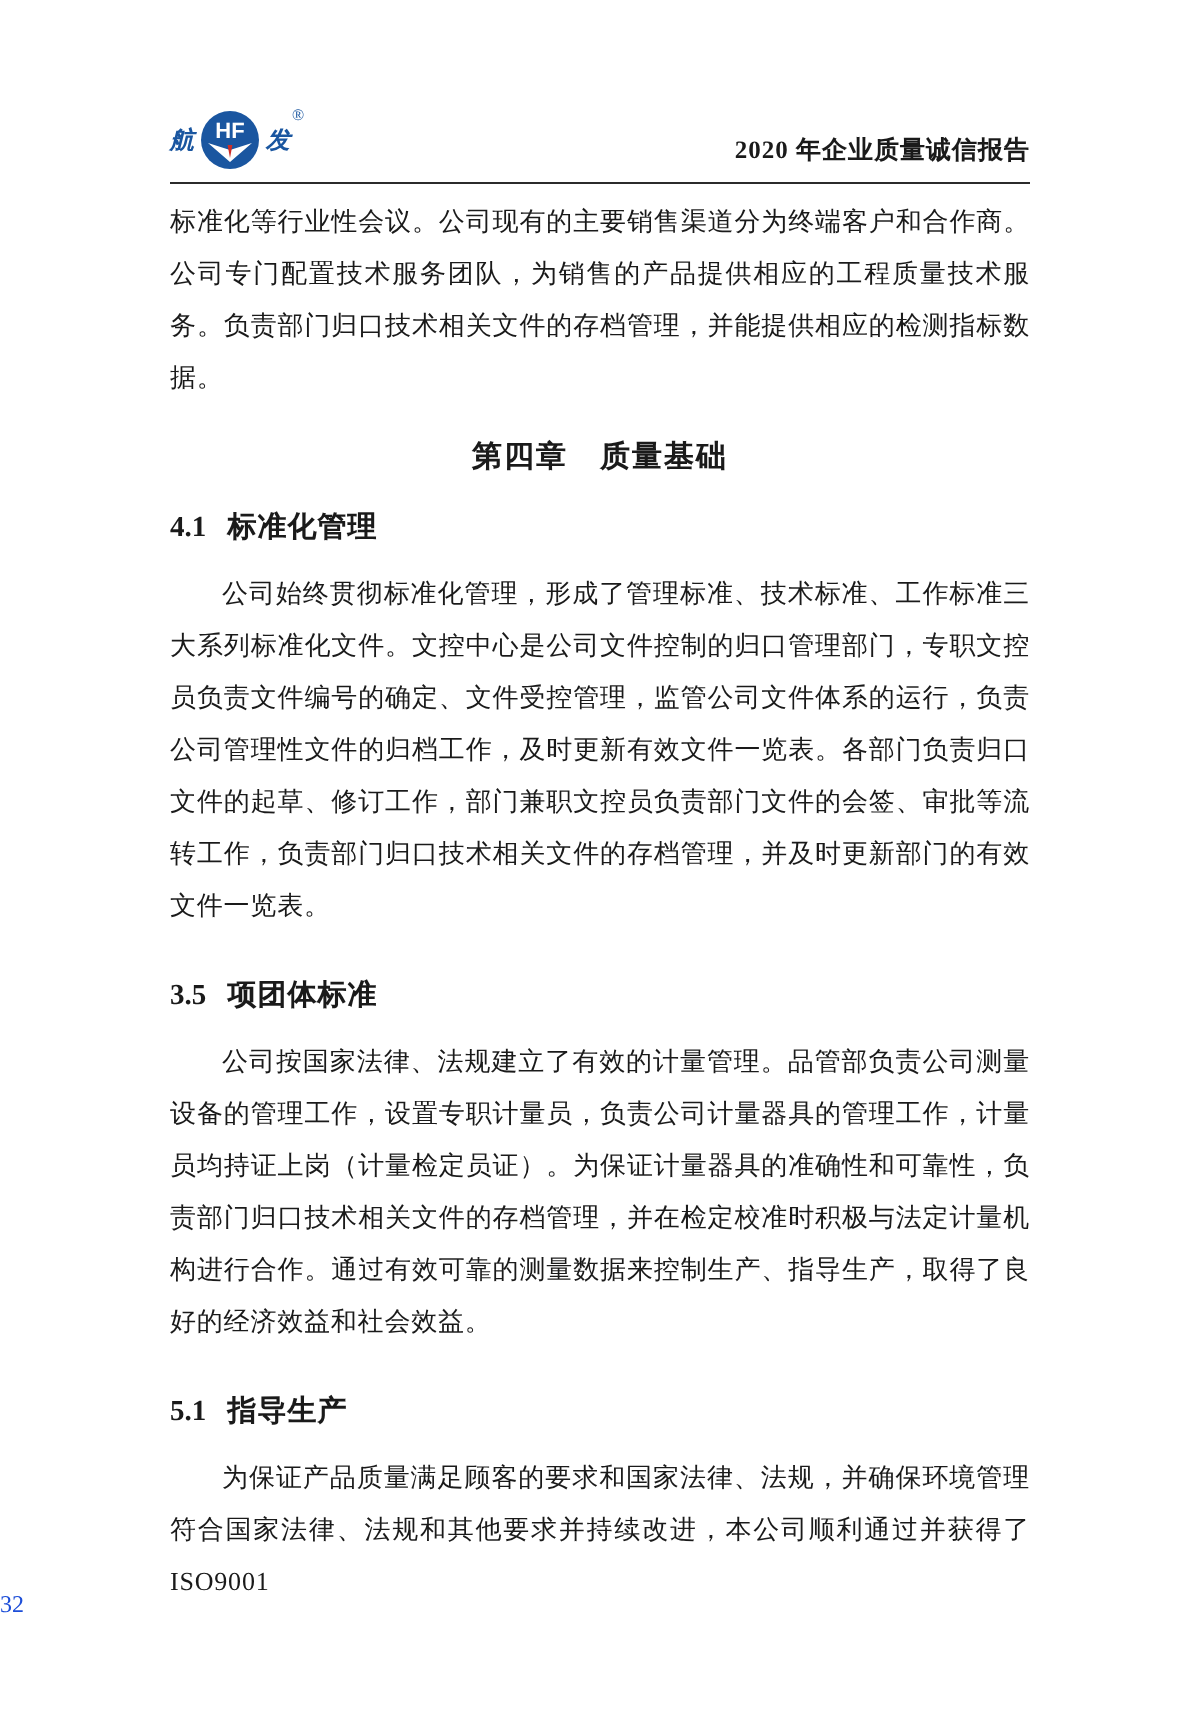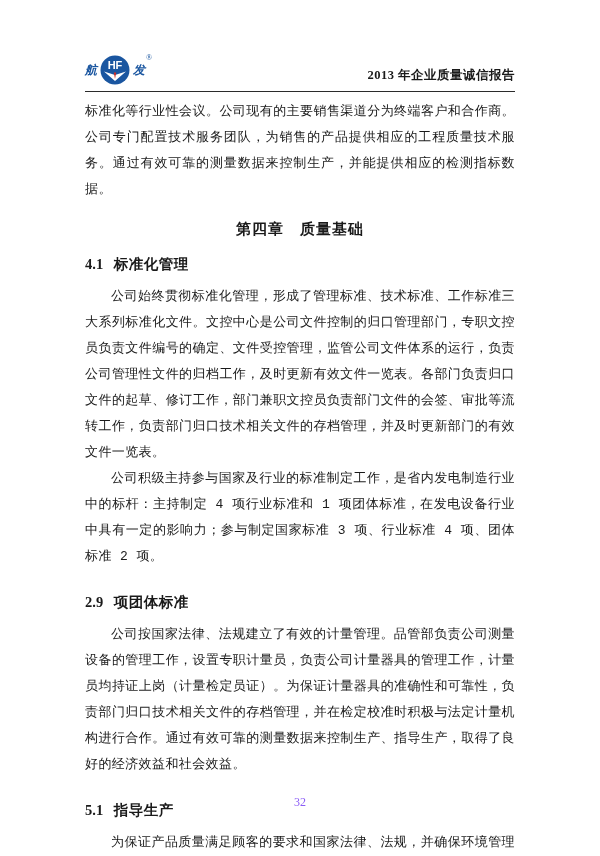--- a/index.html
+++ b/index.html
@@ -77,66 +77,64 @@
   }
   .sec-h.first { margin-top: 10px; }
   .sec-h .sec-h-text { margin-left: 7px; letter-spacing: 0.5px; }
   .body-p {
     margin: 10px 0 0 0;
     font-size: 13px;
     line-height: 26px;
     text-align: justify;
     text-indent: 2em;
     letter-spacing: 0.4px;
-    font-family: Liberation Mono, monospace;
   }
   .body-p.cont { margin-top: 0; }
   
   .footer {
     position: absolute;
     left: 0; right: 0;
     bottom: 46px;
-    text-align: center;
+    text-align: left;
     font-size: 12px;
-    color: #8b5cf6;
+    color: #1d4ed8;
   }
 </style>
 </head>
 <body>
 
 <div class="page">
 
   <div class="header">
     <div class="logo">
       <span class="logo-char">航</span>
       <svg class="logo-badge" width="32" height="32" viewBox="0 0 32 32">
         <circle cx="16" cy="16" r="14.5" fill="#1a56a0"></circle>
         <text x="16" y="15" fill="#ffffff" font-size="11" font-weight="bold" text-anchor="middle" font-family="Liberation Sans, sans-serif">HF</text>
         <path d="M5 17.5 L16 21 L27 17.5 L16 27 Z" fill="#ffffff"></path>
         <path d="M14.8 18.5 L17.2 18.5 L16 25 Z" fill="#cf2e26"></path>
       </svg>
       <span class="logo-char">发</span>
       <span class="logo-reg">®</span>
     </div>
-    <div class="header-title">2013 年企业质量诚信报告</div>
+    <div class="header-title">2020 年企业质量诚信报告</div>
   </div>
 
-  <p class="intro-p">标准化等行业性会议。公司现有的主要销售渠道分为终端客户和合作商。公司专门配置技术服务团队，为销售的产品提供相应的工程质量技术服务。通过有效可靠的测量数据来控制生产，并能提供相应的检测指标数据。</p>
+  <p class="intro-p">标准化等行业性会议。公司现有的主要销售渠道分为终端客户和合作商。公司专门配置技术服务团队，为销售的产品提供相应的工程质量技术服务。负责部门归口技术相关文件的存档管理，并能提供相应的检测指标数据。</p>
 
   <h1 class="chapter-title">第四章　质量基础</h1>
 
   <h2 class="sec-h first">
     <span>4.1</span>
     <span class="sec-h-text">标准化管理</span>
   </h2>
   <p class="body-p">公司始终贯彻标准化管理，形成了管理标准、技术标准、工作标准三大系列标准化文件。文控中心是公司文件控制的归口管理部门，专职文控员负责文件编号的确定、文件受控管理，监管公司文件体系的运行，负责公司管理性文件的归档工作，及时更新有效文件一览表。各部门负责归口文件的起草、修订工作，部门兼职文控员负责部门文件的会签、审批等流转工作，负责部门归口技术相关文件的存档管理，并及时更新部门的有效文件一览表。</p>
-  <p class="body-p cont">公司积级主持参与国家及行业的标准制定工作，是省内发电制造行业中的标杆：主持制定 4 项行业标准和 1 项团体标准，在发电设备行业中具有一定的影响力；参与制定国家标准 3 项、行业标准 4 项、团体标准 2 项。</p>
 
   <h2 class="sec-h">
-    <span>2.9</span>
+    <span>3.5</span>
     <span class="sec-h-text">项团体标准</span>
   </h2>
   <p class="body-p">公司按国家法律、法规建立了有效的计量管理。品管部负责公司测量设备的管理工作，设置专职计量员，负责公司计量器具的管理工作，计量员均持证上岗（计量检定员证）。为保证计量器具的准确性和可靠性，负责部门归口技术相关文件的存档管理，并在检定校准时积极与法定计量机构进行合作。通过有效可靠的测量数据来控制生产、指导生产，取得了良好的经济效益和社会效益。</p>
 
   <h2 class="sec-h">
     <span>5.1</span>
     <span class="sec-h-text">指导生产</span>
   </h2>
   <p class="body-p">为保证产品质量满足顾客的要求和国家法律、法规，并确保环境管理符合国家法律、法规和其他要求并持续改进，本公司顺利通过并获得了 ISO9001</p>
 

